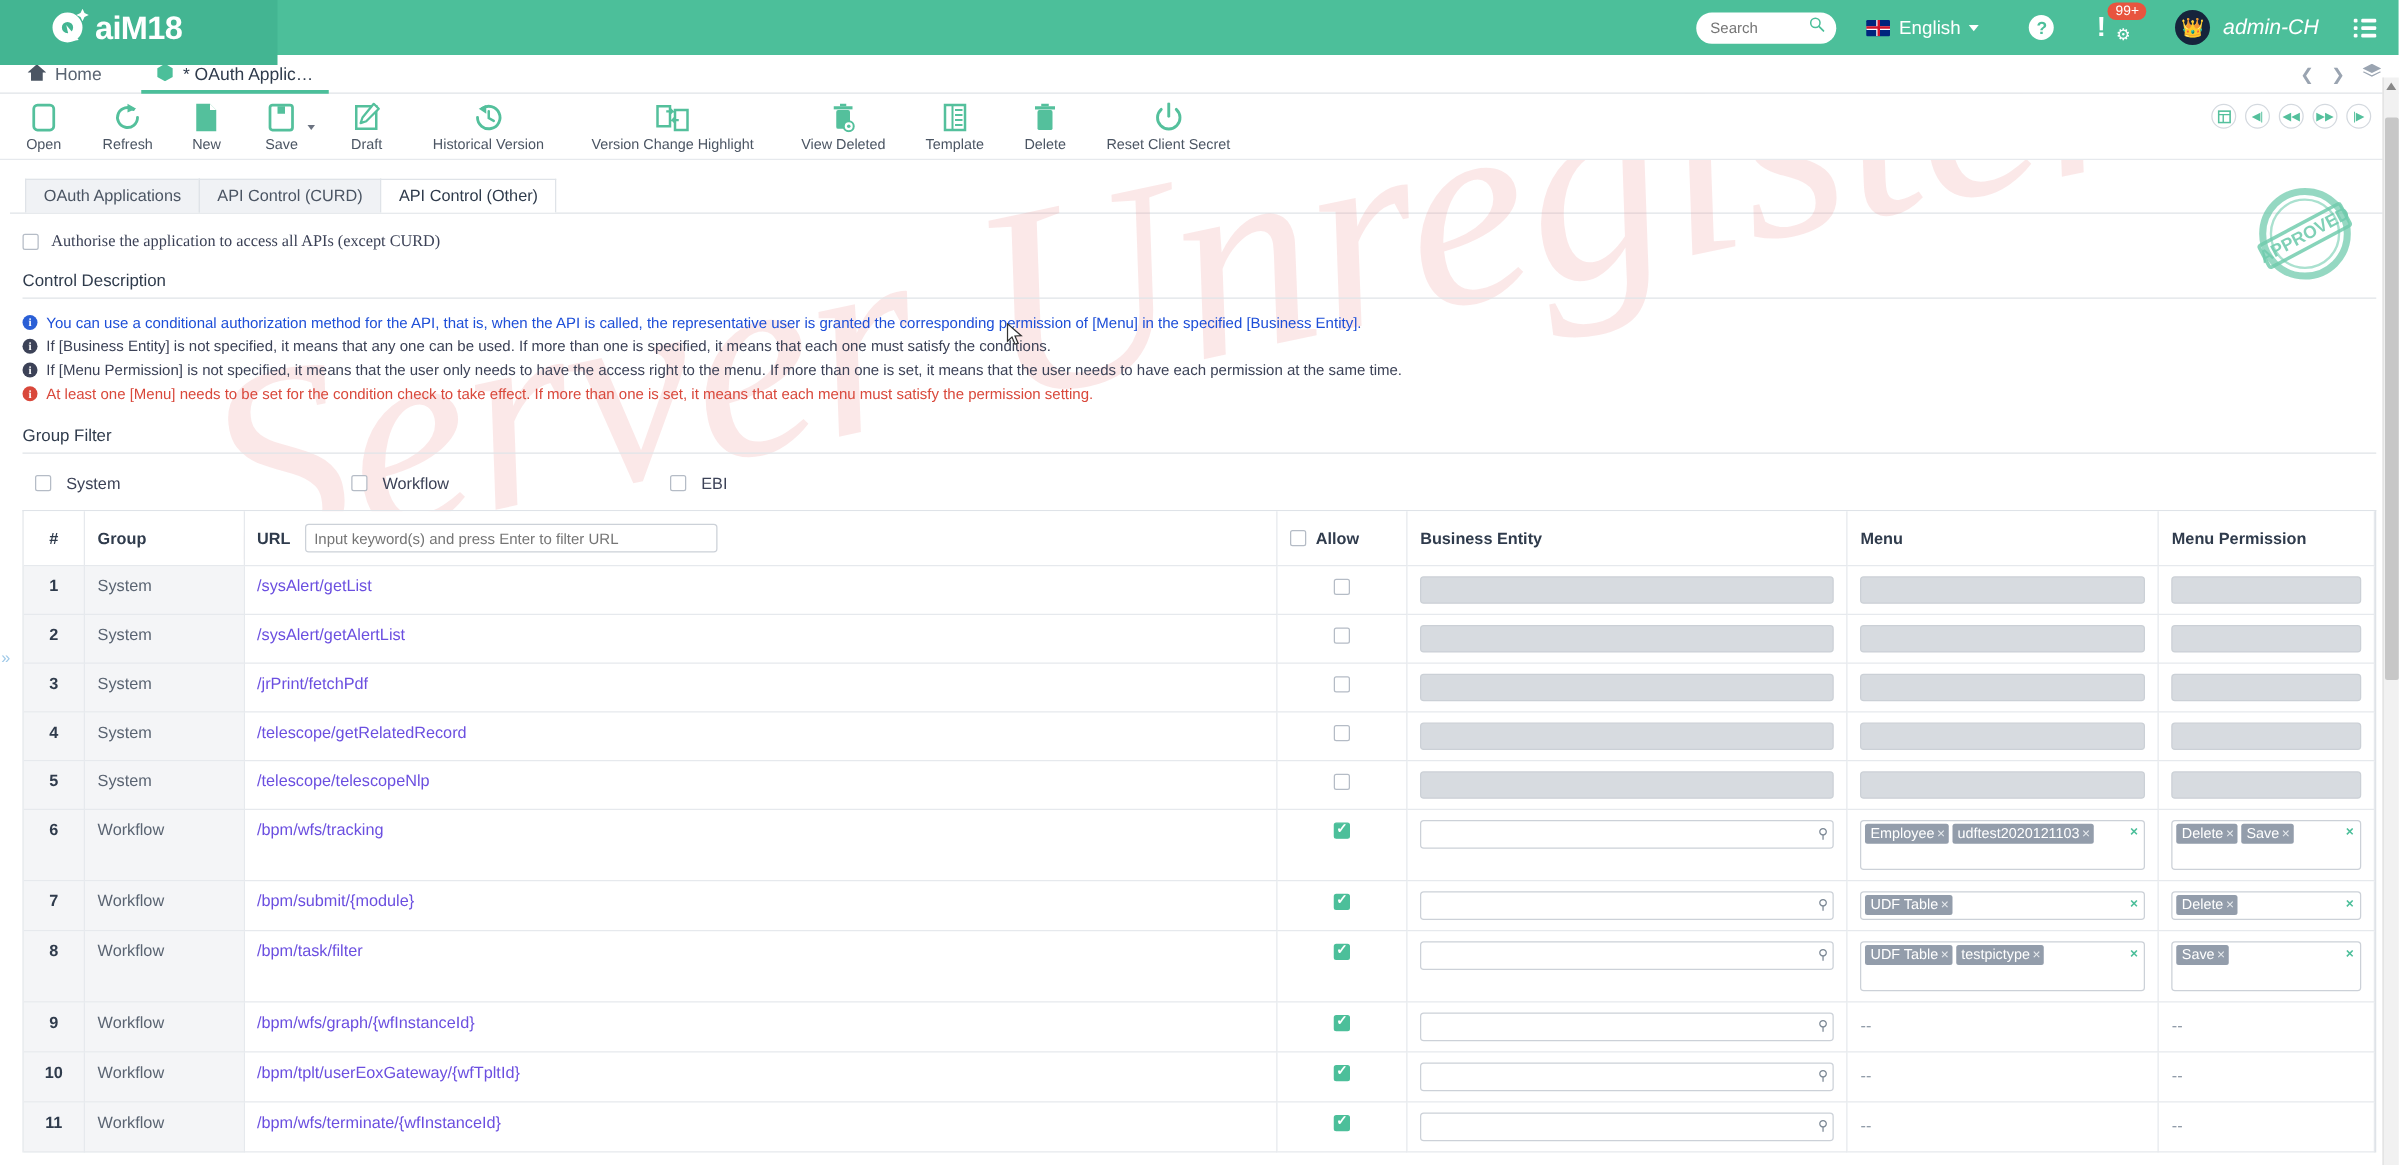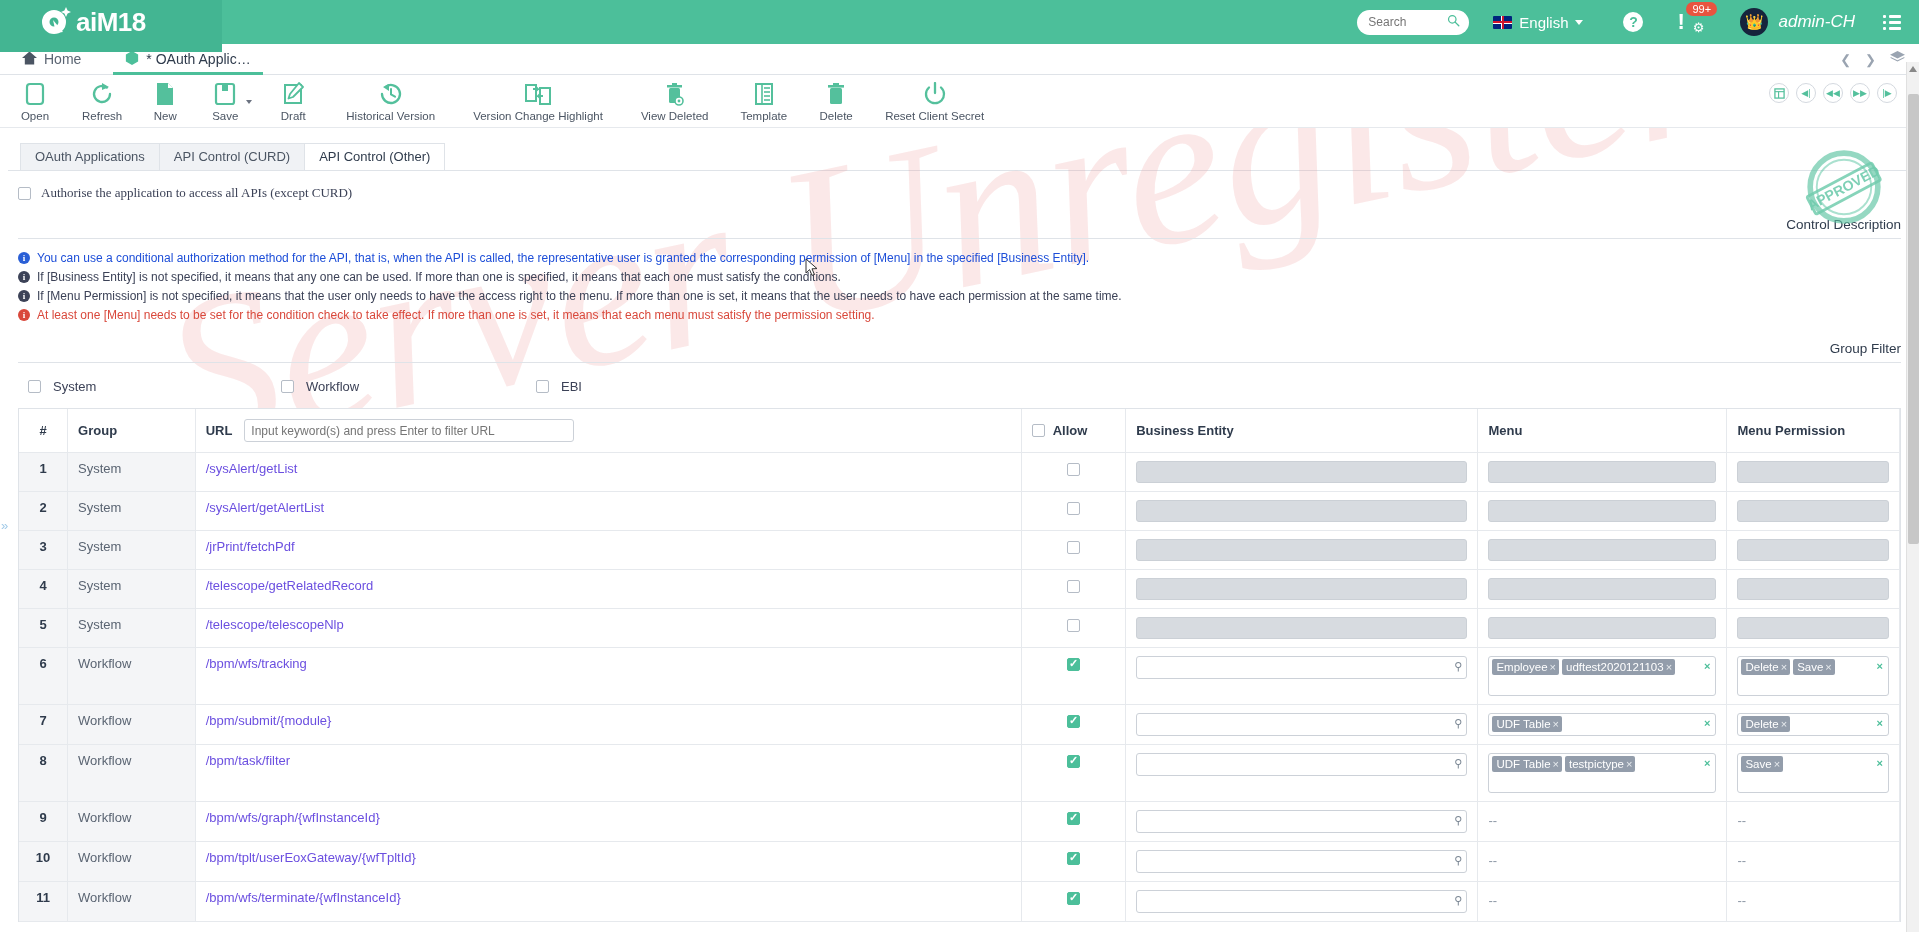--- a/index.html
+++ b/index.html
@@ -188,21 +188,21 @@
   }
   .chk.on:after {
     content: "✓"; color: #fff; font-size: 11px; font-weight: bold;
     position: absolute; left: 1px; top: -2px; line-height: 13px;
   }
   .authorise-row {
     display: flex; align-items: center; gap: 10px;
     margin-top: 14px; font-size: 13px; color: #3c4257; font-family: Liberation Serif, serif;
   }
   .sec-title {
-    font-size: 13.5px; color: #2f3b4c; margin-top: 16px; font-weight: 400; text-align: right;
+    font-size: 13.5px; color: #2f3b4c; margin-top: 16px; font-weight: 400;
   }
   .sec-rule { height: 1px; background: #dfe3e8; margin-top: 6px; }
   .desc-list { margin-top: 10px; }
   .desc-line {
     display: flex; align-items: flex-start; gap: 7px;
     font-size: 12px; line-height: 17px; padding: 1px 0;
   }
   .ico-i {
     width: 12px; height: 12px; border-radius: 50%;
     color: #fff; font-size: 9px; font-weight: bold;

